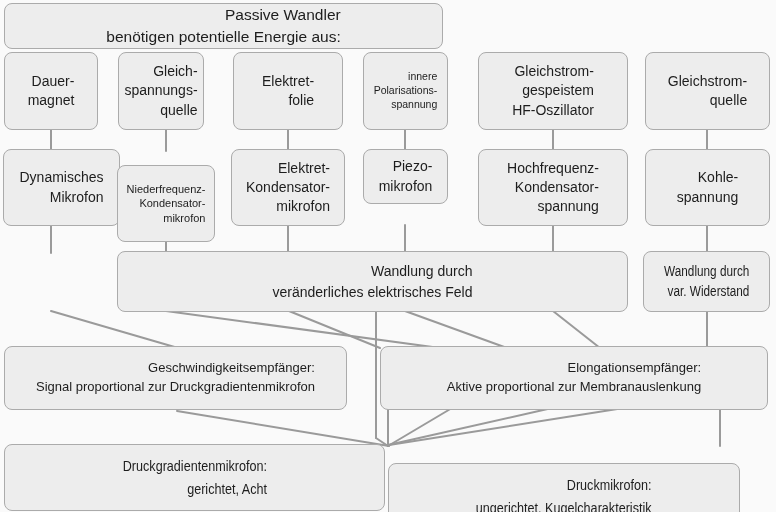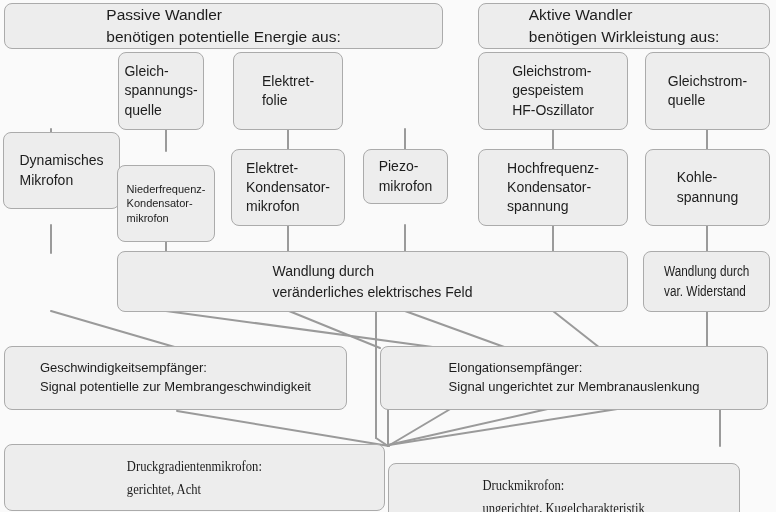--- a/index.html
+++ b/index.html
@@ -11,31 +11,31 @@
   }
   #stage{position:absolute;inset:0;width:776px;height:512px;}
   svg.connectors{position:absolute;left:0;top:0;z-index:0;}
   svg.connectors line{stroke:var(--conn,#9a9a9a);stroke-width:2;stroke-linecap:round;}
   .box{
     position:absolute;z-index:1;box-sizing:border-box;
     background:var(--fill,#ededed);
     border:1.5px solid var(--bord,#ababab);
     border-radius:8px;
     display:flex;align-items:center;justify-content:center;
-    text-align:left;
+    text-align:right;
   }
   .box > span{white-space:pre-line;display:inline-block;}
   .hdr{font-size:15.5px;line-height:1.42;}
   .std{font-size:14px;line-height:1.38;}
   .sm{font-size:10.5px;line-height:1.32;}
   .sm2{font-size:11px;line-height:1.32;margin-top:16px;}
   .row5{font-size:13px;line-height:1.45;}
   .big{font-size:14px;line-height:1.45;}
   .narrow > span{transform:scaleX(0.84);transform-origin:center center;}
-  .bot{font-size:15px;line-height:1.5;font-family:Liberation Serif, serif;}
+  .bot{font-size:15px;line-height:1.5;}
 </style>
 </head>
 <body>
 
 <div id="stage">
 
   <svg class="connectors" width="776" height="512" viewBox="0 0 776 512">
 
     <line x1="51" y1="129" x2="51" y2="151"></line>
     <line x1="166" y1="129" x2="166" y2="151"></line>
@@ -66,45 +66,50 @@
     <line x1="452" y1="408" x2="388" y2="446"></line>
     <line x1="552" y1="408" x2="388" y2="445"></line>
     <line x1="630" y1="407" x2="389" y2="445"></line>
     <line x1="720" y1="409" x2="720" y2="446"></line>
   </svg>
 
   <div class="box hdr" style="left:4px;top:3px;width:439px;height:46px">
     <span>Passive Wandler
 benötigen potentielle Energie aus:</span>
   </div>
-  <div class="box hdr" style="left:478px;top:3px;width:292px;height:46px">
-    <span>Aktive Wandler
-benötigen Wirkleistung aus:</span>
+
+  <div class="box std" style="left:4px;top:52px;width:94px;height:78px">
+    <span>Dauer-
+magnet</span>
   </div>
-
   <div class="box std" style="left:118px;top:52px;width:86px;height:78px">
     <span>Gleich-
 spannungs-
 quelle</span>
   </div>
   <div class="box std" style="left:233px;top:52px;width:110px;height:78px">
     <span>Elektret-
 folie</span>
+  </div>
+  <div class="box sm" style="left:363px;top:52px;width:85px;height:78px">
+    <span>innere
+Polarisations-
+spannung</span>
   </div>
   <div class="box std" style="left:478px;top:52px;width:150px;height:78px">
     <span>Gleichstrom-
 gespeistem
 HF-Oszillator</span>
   </div>
   <div class="box std" style="left:645px;top:52px;width:125px;height:78px">
     <span>Gleichstrom-
 quelle</span>
   </div>
 
-  <div class="box std" style="left:3px;top:132px;width:117px;height:77px">
+  <div class="box std" style="left:3px;top:149px;width:117px;height:77px">
     <span>Dynamisches
 Mikrofon</span>
   </div>
   <div class="box sm2" style="left:117px;top:149px;width:98px;height:77px">
     <span>Niederfrequenz-
 Kondensator-
 mikrofon</span>
   </div>
   <div class="box std" style="left:231px;top:149px;width:114px;height:77px">
     <span>Elektret-
@@ -129,25 +134,25 @@
     <span>Wandlung durch
 veränderliches elektrisches Feld</span>
   </div>
   <div class="box std narrow" style="left:643px;top:251px;width:127px;height:61px">
     <span>Wandlung durch
 var. Widerstand</span>
   </div>
 
   <div class="box row5" style="left:4px;top:346px;width:343px;height:64px">
     <span>Geschwindigkeitsempfänger:
-Signal potentielle zur Membrangeschwindigkeit</span>
+Signal proportional zur Druckgradientenmikrofon</span>
   </div>
   <div class="box row5" style="left:380px;top:346px;width:388px;height:64px">
     <span>Elongationsempfänger:
-Signal ungerichtet zur Membranauslenkung</span>
+Aktive proportional zur Membranauslenkung</span>
   </div>
 
   <div class="box bot narrow" style="left:4px;top:444px;width:381px;height:67px">
     <span>Druckgradientenmikrofon:
 gerichtet, Acht</span>
   </div>
   <div class="box bot narrow" style="left:388px;top:463px;width:352px;height:67px">
     <span>Druckmikrofon:
 ungerichtet, Kugelcharakteristik</span>
   </div>

